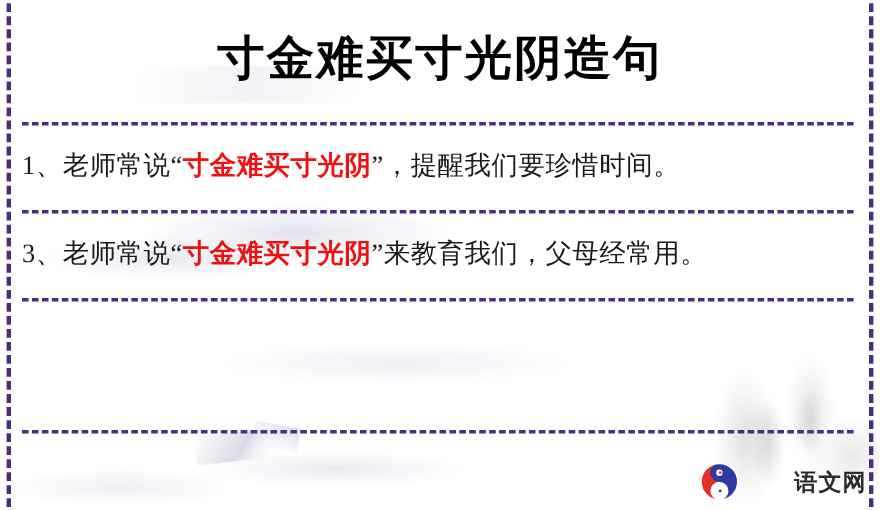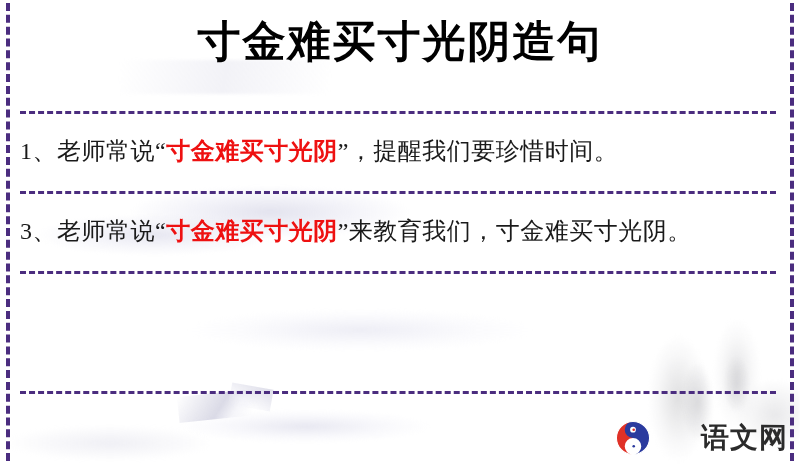--- a/index.html
+++ b/index.html
@@ -159,21 +159,21 @@
     border-left: 4px dashed #4B2D7F;
     border-right: 4px dashed #4B2D7F;
     z-index: 3;
     pointer-events: none;
   }
 
   
   .content {
     position: relative;
     z-index: 2;
-    padding: 0;
+    padding: 12px;
   }
 
   .title {
     margin: 0;
     padding: 18px 0 10px 0;
     text-align: center;
     font-family: "Liberation Serif", "DejaVu Serif", serif;
     font-weight: bold;
     font-size: 43px;
     line-height: 1.12;
@@ -232,21 +232,21 @@
   }
   .logo-mark {
     width: 36px;
     height: 36px;
     flex: 0 0 36px;
     display: block;
   }
   .logo-text {
     font-family: "Liberation Sans", "DejaVu Sans", sans-serif;
     font-weight: bold;
-    font-size: 28px;
+    font-size: 21px;
     color: #2b2b2b;
     letter-spacing: 1px;
     line-height: 1;
     margin-left: 43px;
   }
 </style>
 </head>
 <body>
 
 <div class="page">
@@ -276,21 +276,21 @@
     <div class="divider d4"></div>
 
     <div class="sentences">
 
       <div class="sentence s1">
         <span>1、</span><span>老师常说“</span><span class="idiom">寸金难买寸光阴</span><span>”，提醒我们要珍惜时间。</span>
       </div>
 
 
       <div class="sentence s3">
-        <span>3、</span><span>老师常说“</span><span class="idiom">寸金难买寸光阴</span><span>”来教育我们，寸金难买寸光阴。</span>
+        <span>3、</span><span>老师常说“</span><span class="idiom">寸金难买寸光阴</span><span>”来教育我们，父母经常用。</span>
       </div>
 
     </div>
   </div>
 
   <div class="logo">
     <svg class="logo-mark" viewBox="0 0 100 100">
       <circle cx="50" cy="50" r="46" fill="#ffffff"></circle>
       <path d="M50 4 A46 46 0 0 0 50 96 A23 23 0 0 1 50 50 A23 23 0 0 0 50 4 Z" fill="#E03127"></path>
       <path d="M50 4 A46 46 0 0 1 50 96 A23 23 0 0 0 50 50 A23 23 0 0 1 50 4 Z" fill="#2A3A9E"></path>

